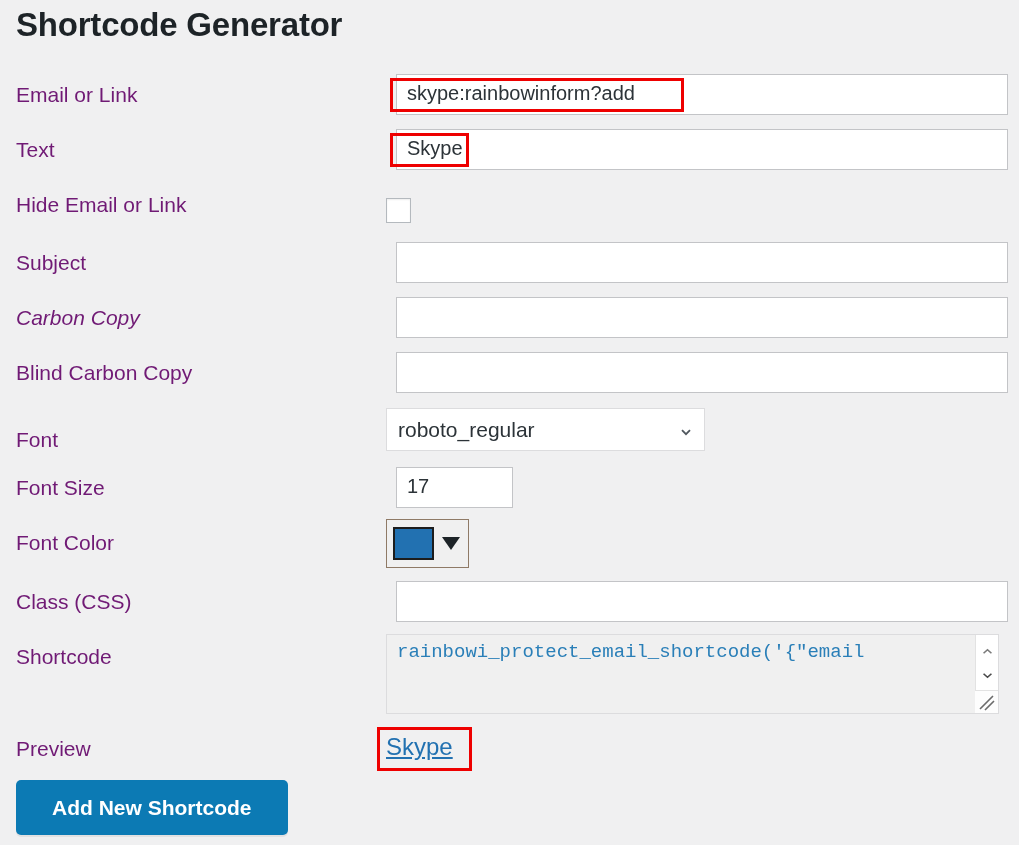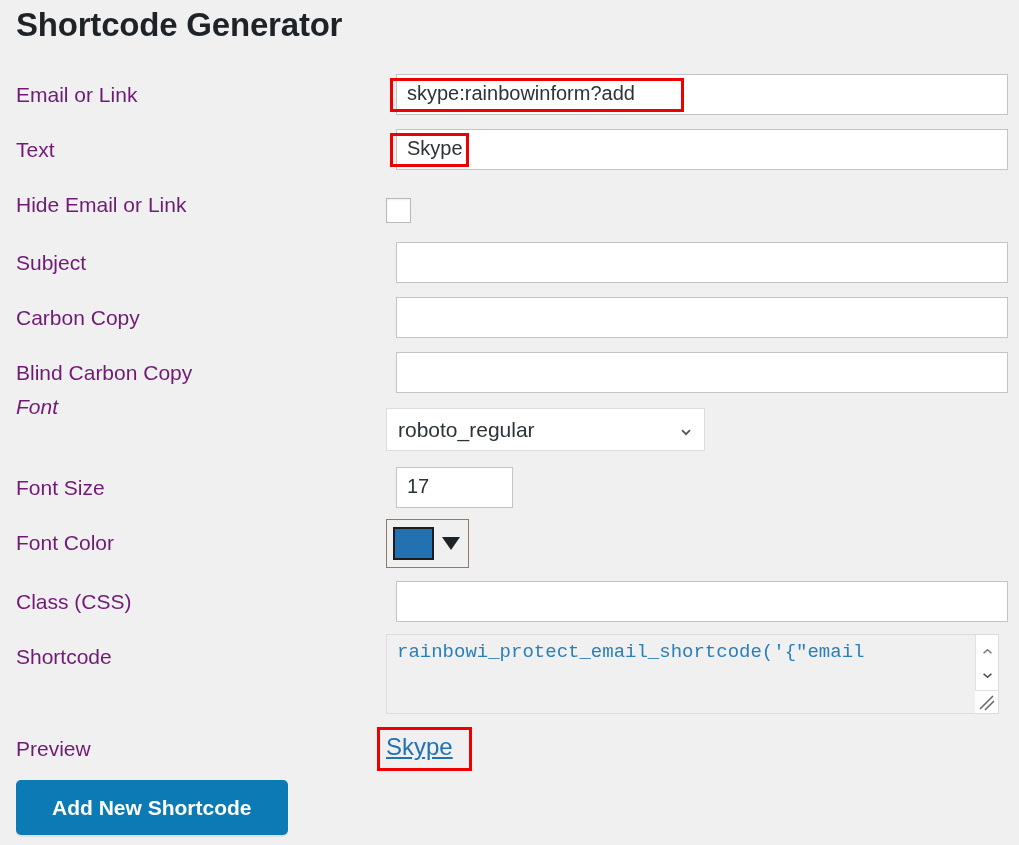--- a/index.html
+++ b/index.html
@@ -242,35 +242,35 @@
     </div>
 
     <div class="form-row">
       <span class="row-label" style="top:186px;">Subject</span>
       <div class="field-wrap" style="left:386px; top:178px;">
         <input class="txt" type="text" value="" style="">
       </div>
     </div>
 
     <div class="form-row">
-      <span class="row-label" style="top:241px;">Carbon Copy</span>
+      <span class="row-label" style="top:241px;font-style:italic;">Carbon Copy</span>
       <div class="field-wrap" style="left:386px; top:233px;">
         <input class="txt" type="text" value="" style="">
       </div>
     </div>
 
     <div class="form-row">
       <span class="row-label" style="top:296px;">Blind Carbon Copy</span>
       <div class="field-wrap" style="left:386px; top:288px;">
         <input class="txt" type="text" value="" style="">
       </div>
     </div>
 
     <div class="form-row">
-      <span class="row-label" style="top:330px;font-style:italic;">Font</span>
+      <span class="row-label" style="top:363px;">Font</span>
       <div class="field-wrap" style="left:386px; top:344px;">
         <div class="select-wrap">
           <span class="sel-value">roboto_regular</span>
           <span class="chev">
             <svg viewBox="0 0 12 12" width="12" height="12" aria-hidden="true">
               <path d="M2 4.2 L6 8.2 L10 4.2" fill="none" stroke="#50575e" stroke-width="1.8"></path>
             </svg>
           </span>
         </div>
       </div>

